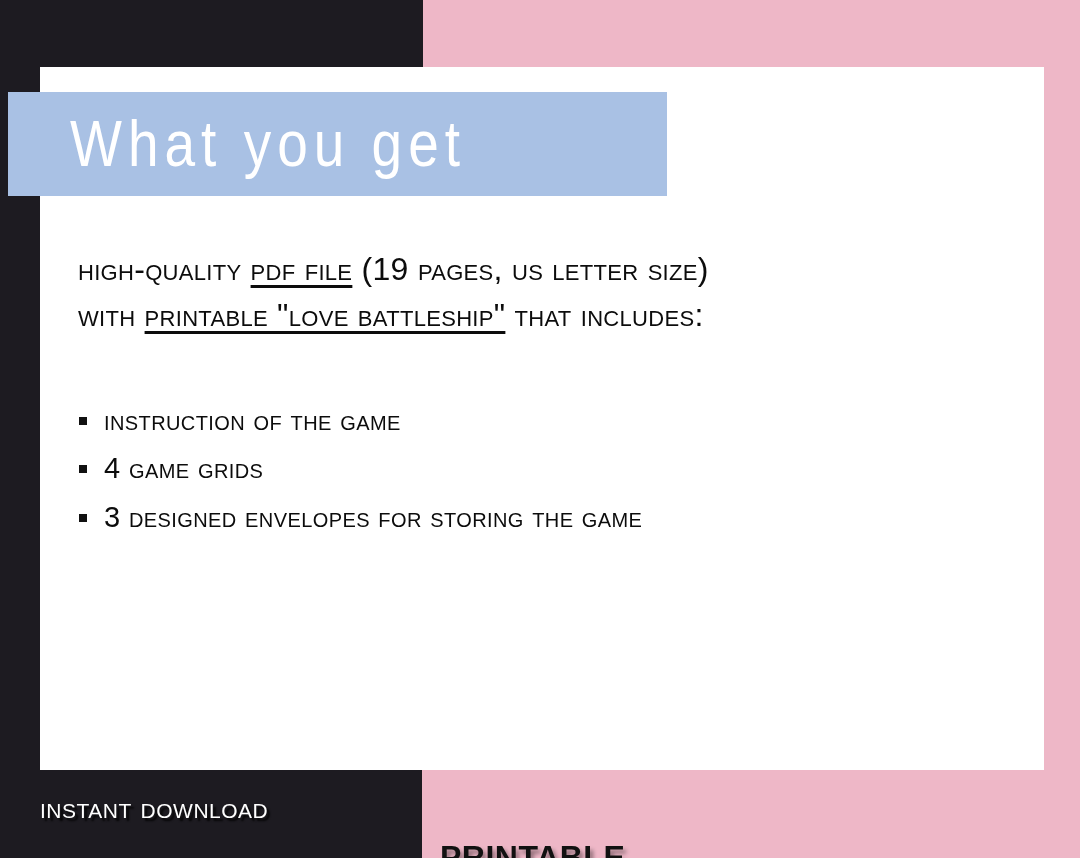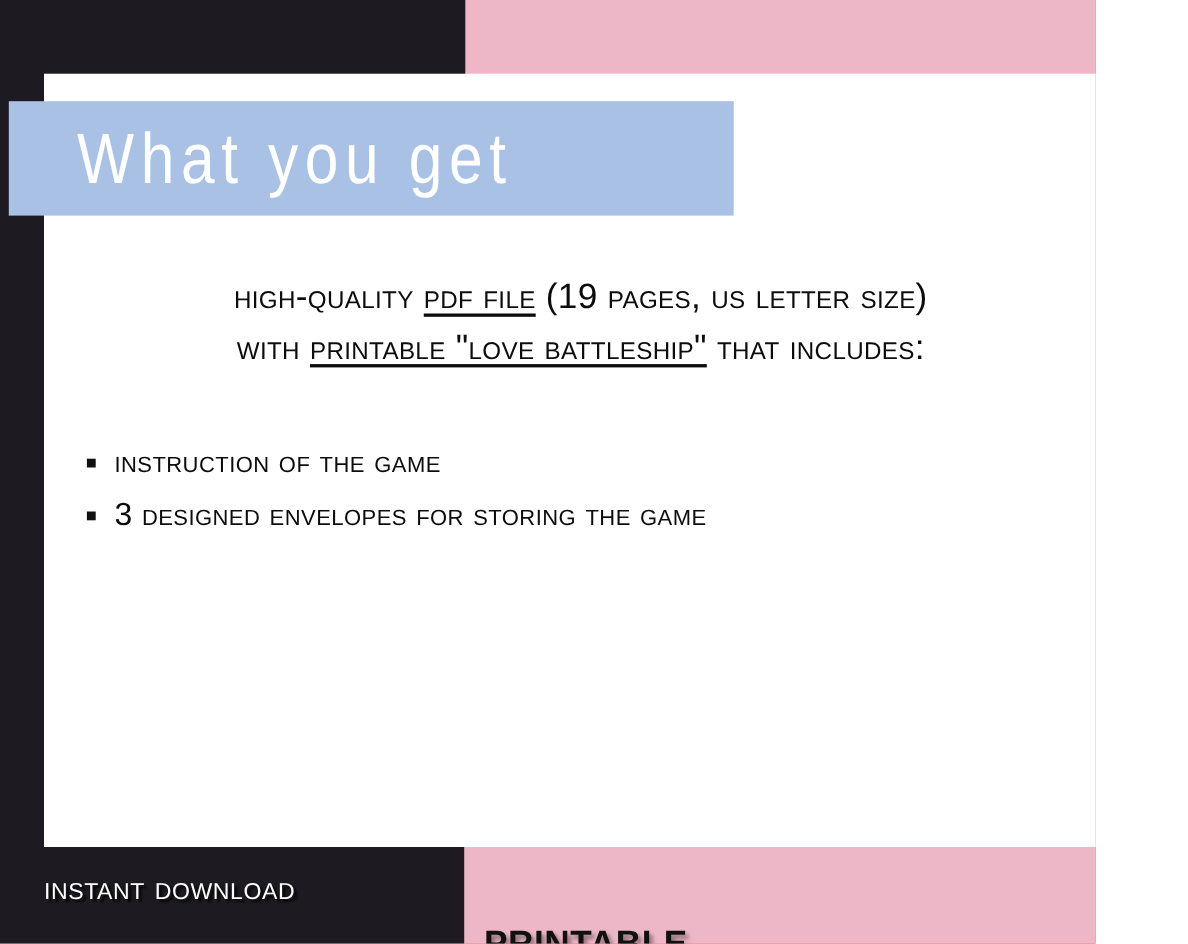--- a/index.html
+++ b/index.html
@@ -6,24 +6,24 @@
     margin: 0;
     padding: 0;
     background: #ffffff;
   }
   body {
     font-family: "Liberation Sans", sans-serif;
   }
 
   #stage {
     position: relative;
-    width: 996px;
+    width: 1080px;
     height: 858px;
     overflow: hidden;
-    background: #ef4444;
+    background: #ec4899;
   }
 
   
   .bg-pink {
     position: absolute;
     left: 0; top: 0;
     width: 1080px; height: 858px;
     background: #eeb7c7;
   }
   .bg-dark-top {
@@ -83,21 +83,21 @@
     color: #0c0c0c;
     font-family: "Liberation Sans", sans-serif;
     font-size: 32px;
     font-weight: 400;
     font-stretch: condensed;
     letter-spacing: 0.3px;
     line-height: 1.45;
     font-variant: small-caps;
     text-transform: lowercase;
   }
-  .lede .ln { display: block; white-space: nowrap; text-align: center; }
+  .lede .ln { display: block; white-space: nowrap; }
   .u {
     text-decoration: underline;
     text-decoration-thickness: 3px;
     text-underline-offset: 5px;
   }
 
   
   .bullets {
     position: absolute;
     left: 60px; top: 388px;
@@ -185,20 +185,21 @@
     <div class="banner-title">What you get</div>
   </div>
 
   <div class="lede">
     <span class="ln"><span>High-quality </span><span class="u">PDF file</span><span> (19 pages, US letter size)</span></span>
     <span class="ln"><span>with </span><span class="u">printable "Love Battleship"</span><span> that includes:</span></span>
   </div>
 
   <ul class="bullets">
     <li class="bullet"><span>Instruction of the game</span><b></b><span></span></li>
+    <li class="bullet"><span>4 game grids</span><b></b><span></span></li>
     <li class="bullet"><span>3 designed envelopes for storing the game</span><b></b><span></span></li>
   </ul>
 
   <div class="footer-row"></div>
   <div class="footer-instant">Instant download</div>
   <div class="footer-printable">Printable</div>
 
 </div>
 
 </body></html>

